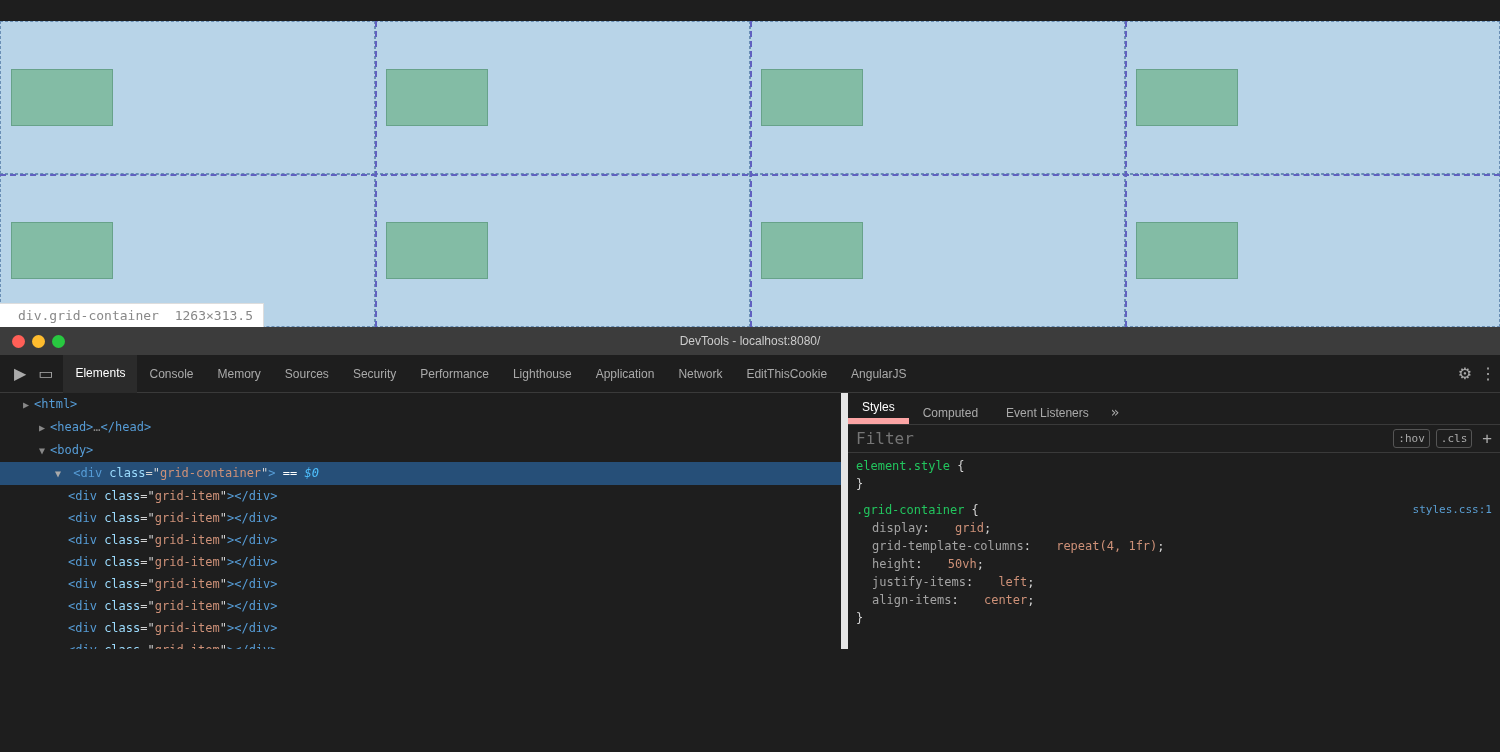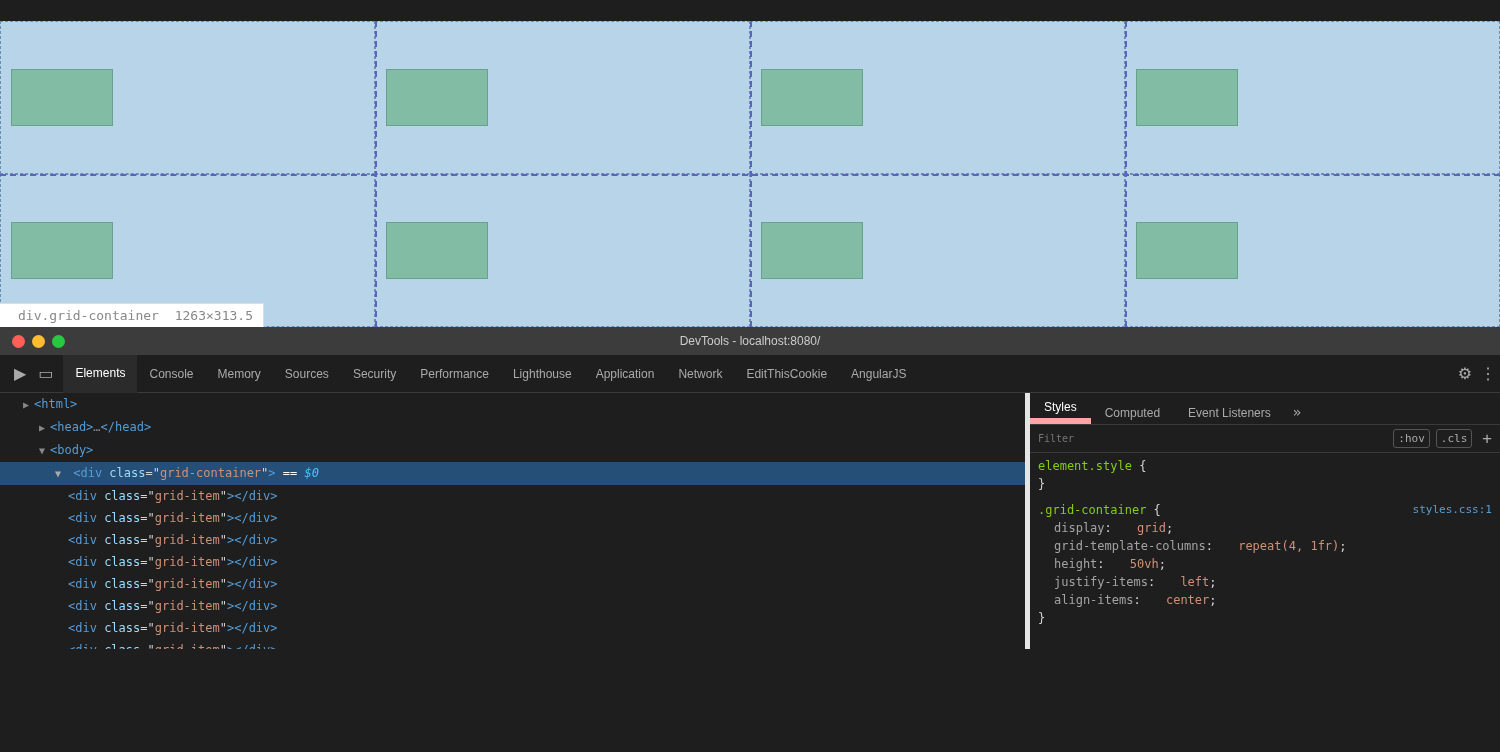--- a/index.html
+++ b/index.html
@@ -169,23 +169,23 @@
     }
 
     .devtools-body {
       display: flex;
       flex: 1;
       overflow: hidden;
     }
 
     
     .dom-panel {
-      width: 1030px;
+      width: 848px;
       background: #1e1e1e;
-      border-right: 5px solid #e5e5e5;
+      border-right: 7px solid #e5e5e5;
       overflow: hidden;
       font-family: 'Consolas', 'Monaco', monospace;
       font-size: 12px;
     }
 
     .dom-line {
       padding: 2px 0 2px 20px;
       color: #d4d4d4;
       white-space: nowrap;
       line-height: 18px;
@@ -248,21 +248,21 @@
       border-bottom: 1px solid #3a3a3a;
       padding: 0 8px;
       height: 28px;
     }
 
     .filter-input {
       background: transparent;
       border: none;
       outline: none;
       color: #ccc;
-      font-size: 10px;
+      font-size: 16px;
       flex: 1;
       font-family: 'Consolas', monospace;
     }
 
     .filter-btns {
       display: flex;
       gap: 6px;
       color: #888;
       font-size: 11px;
     }
@@ -281,21 +281,21 @@
       font-size: 16px;
       cursor: pointer;
       margin-left: 4px;
     }
 
     .css-block {
       padding: 4px 8px;
       line-height: 18px;
     }
 
-    .css-selector { color: #84cc16; }
+    .css-selector { color: #22c55e; }
     .css-brace { color: #d4d4d4; }
     .css-prop { color: #a3a3a3; }
     .css-colon { color: #d4d4d4; }
     .css-value { color: #ce9178; margin-left: 18px; }
     .css-indent { padding-left: 16px; }
     .css-source { color: #5a9fd4; float: right; font-size: 11px; }
     .css-clear { clear: both; }
 
     .dom-line-gutter {
       display: inline-block;

